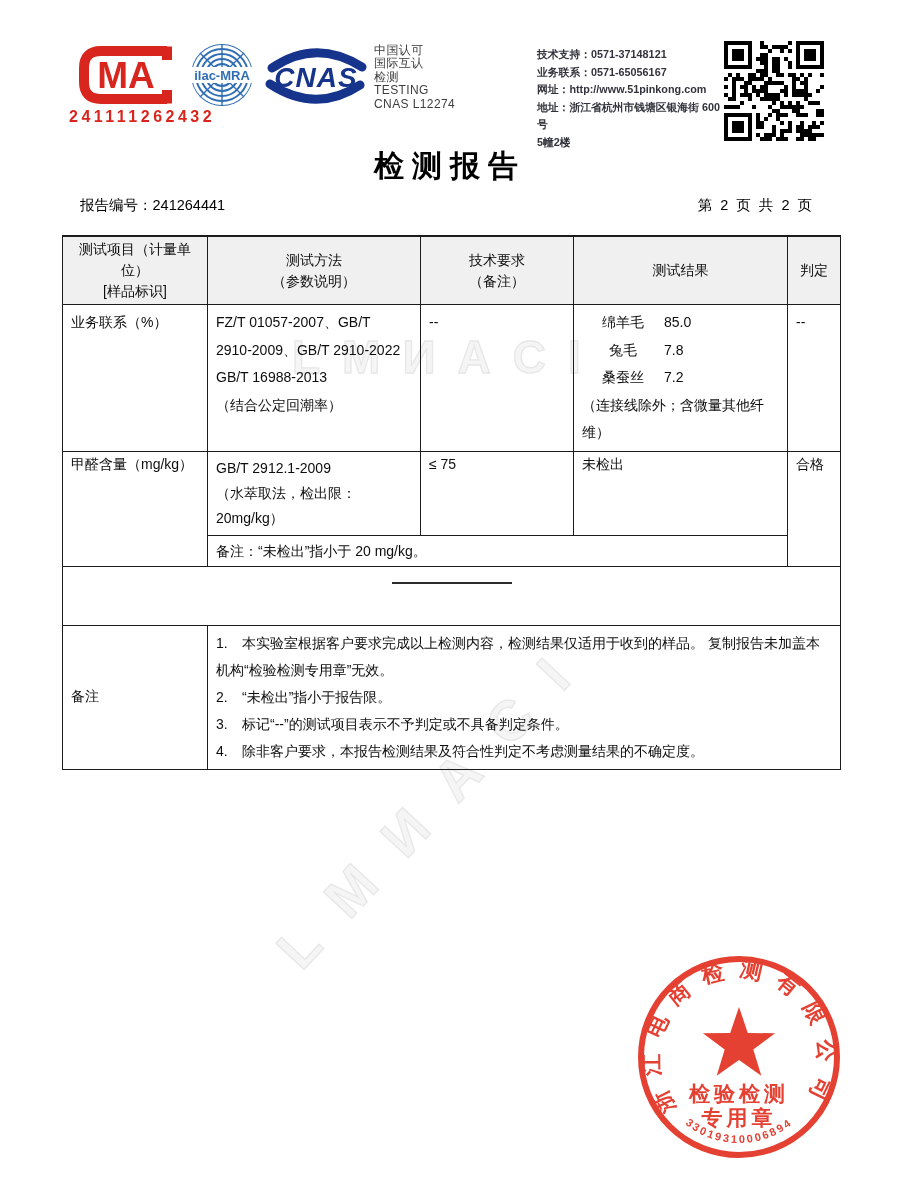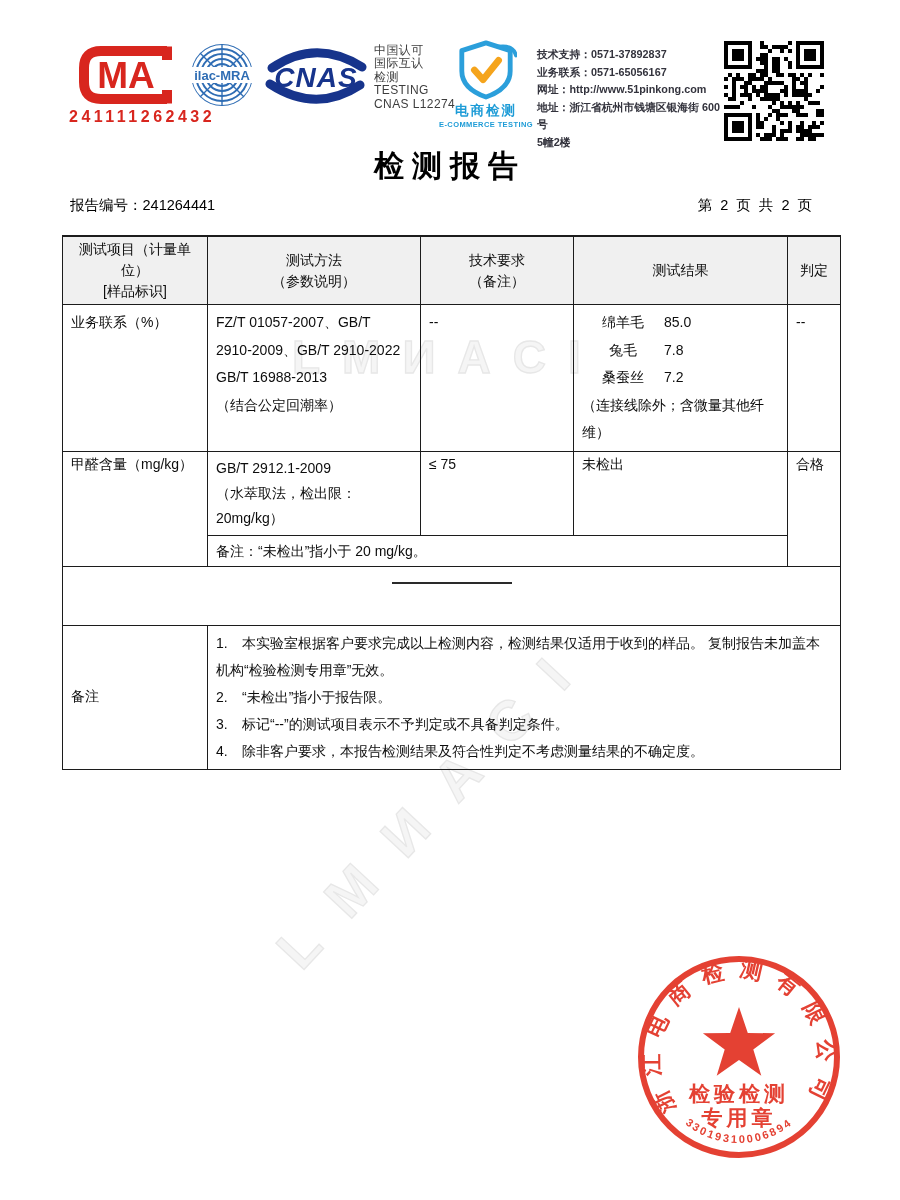--- a/index.html
+++ b/index.html
@@ -13,21 +13,21 @@
   .cnas-logo{position:absolute;left:264px;top:47px;}
   .cnas-text{position:absolute;left:374px;top:44px;font-size:12px;line-height:13.4px;color:#3d3d3d;letter-spacing:.4px;}
   .shield-wrap{position:absolute;left:436px;top:40px;width:100px;text-align:center;}
   .ec-cn{color:#1e9cd7;font-weight:700;font-size:13.5px;letter-spacing:2px;margin-top:-2px;}
   .ec-en{color:#1e9cd7;font-weight:700;font-size:7.5px;letter-spacing:.4px;}
   .contact{position:absolute;left:537px;top:46px;width:186px;font-size:10.8px;line-height:17.6px;color:#33333d;font-weight:700;}
   .qr{position:absolute;left:724px;top:41px;width:100px;height:100px;}
 
   
   .title{position:absolute;top:146px;left:0;right:0;text-align:center;font-size:30px;font-weight:700;letter-spacing:8px;color:#000;}
-  .report-no{position:absolute;left:70px;top:196px;font-size:14.5px;color:#000;}
+  .report-no{position:absolute;left:80px;top:196px;font-size:14.5px;color:#000;}
   .page-no{position:absolute;right:86px;top:196px;font-size:14.5px;letter-spacing:2px;color:#000;}
 
   
   table.report{position:absolute;left:62px;top:235px;width:778px;border-collapse:collapse;table-layout:fixed;
                font-size:14px;color:#0d0d0d;padding-left:44px;}
   table.report{border:1px solid #1c1c1c;border-top:2.5px solid #1c1c1c;}
   table.report th,table.report td{border:1px solid #1c1c1c;padding:4px 8px;vertical-align:top;text-align:left;font-weight:400;}
   table.report thead th{background:#f0f0f0;text-align:center;vertical-align:middle;height:44px;line-height:21px;padding:2px 4px;}
   .tall div{line-height:27.5px;}
   .res-line{line-height:27.5px;}
@@ -101,32 +101,23 @@
   </div>
 
   <div class="cnas-text">
     <div>中国认可</div>
     <div>国际互认</div>
     <div>检测</div>
     <div>TESTING</div>
     <div>CNAS L12274</div>
   </div>
 
-  <div class="shield-wrap">
-    <svg width="62" height="60" viewBox="0 0 64 62">
-      <path d="M32 3 L57 11 V32 Q57 50 32 59 Q7 50 7 32 V11 Z" fill="#fff" stroke="#2b9fdb" stroke-width="5" stroke-linejoin="round"></path>
-      <path d="M45 7 Q60 5 63 16" stroke="#2b9fdb" stroke-width="4" fill="none" stroke-linecap="round"></path>
-      <path d="M20 31 L29 41 L45 21" stroke="#f5a41c" stroke-width="7" fill="none" stroke-linecap="round" stroke-linejoin="round"></path>
-    </svg>
-    <div class="ec-cn">电商检测</div>
-    <div class="ec-en">E-COMMERCE TESTING</div>
-  </div>
 
   <div class="contact">
-    <div>技术支持：0571-37892837</div>
+    <div>技术支持：0571-37148121</div>
     <div>业务联系：0571-65056167</div>
     <div>网址：http://www.51pinkong.com</div>
     <div>地址：浙江省杭州市钱塘区银海街 600 号</div>
     <div>5幢2楼</div>
   </div>
 
   <div class="qr"><svg width="100" height="100" viewBox="0 0 100 100">
         <g fill="#000">
           <rect x="36" y="0" width="4" height="4"></rect>
           <rect x="64" y="0" width="4" height="4"></rect>

